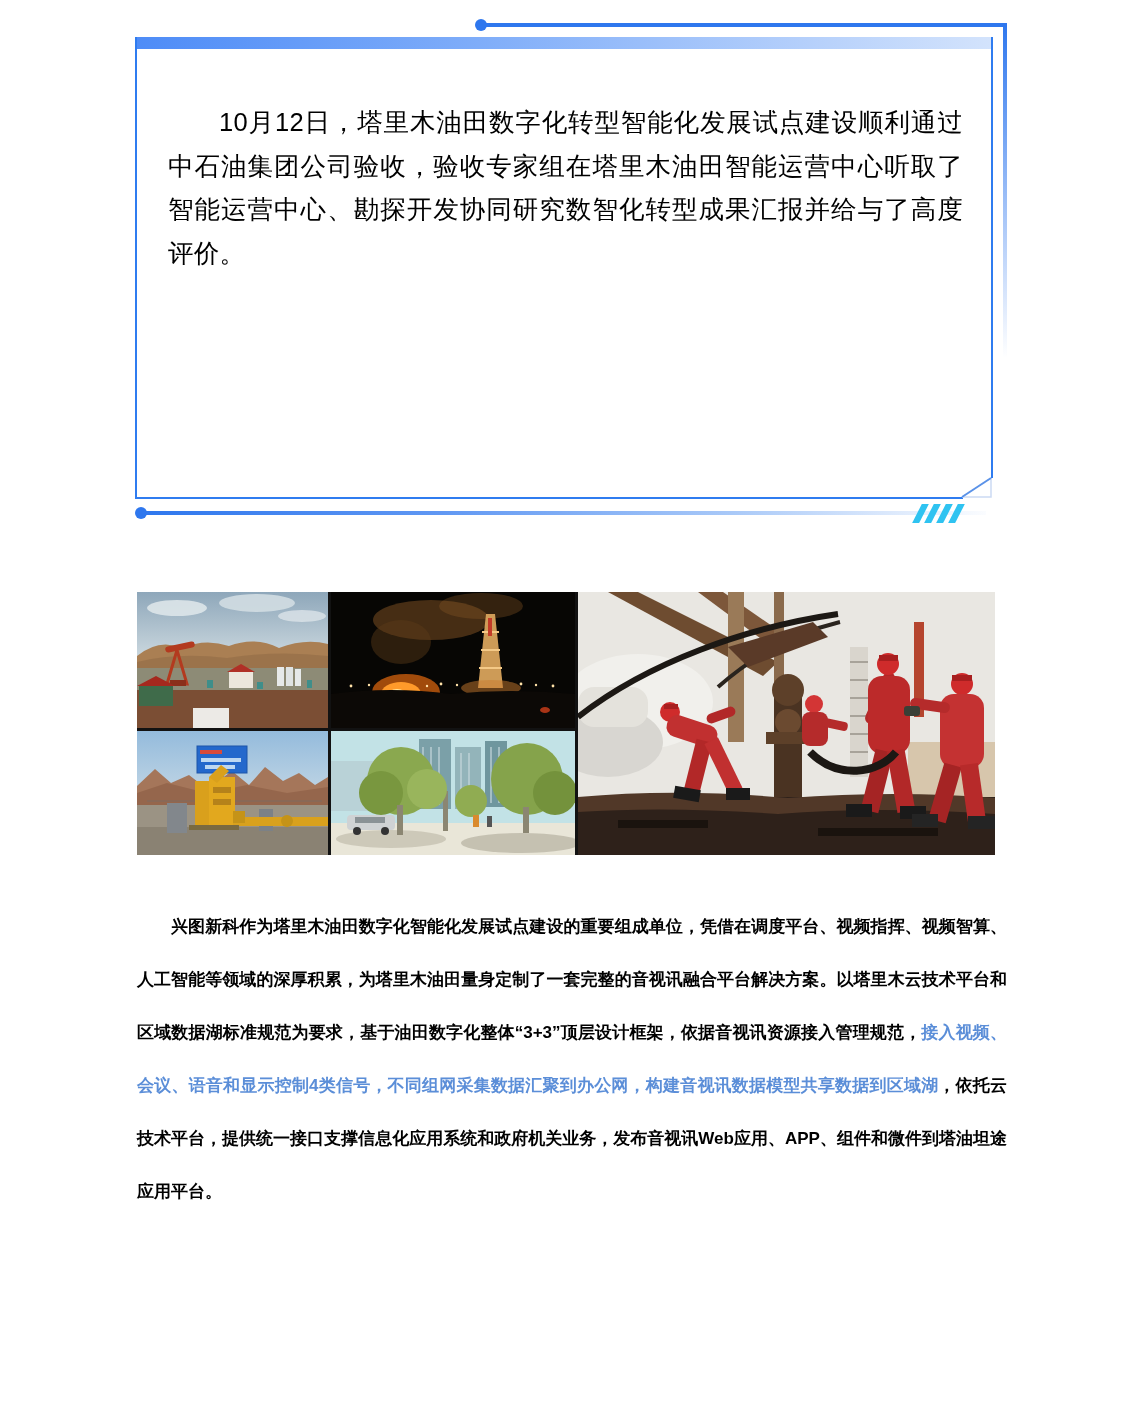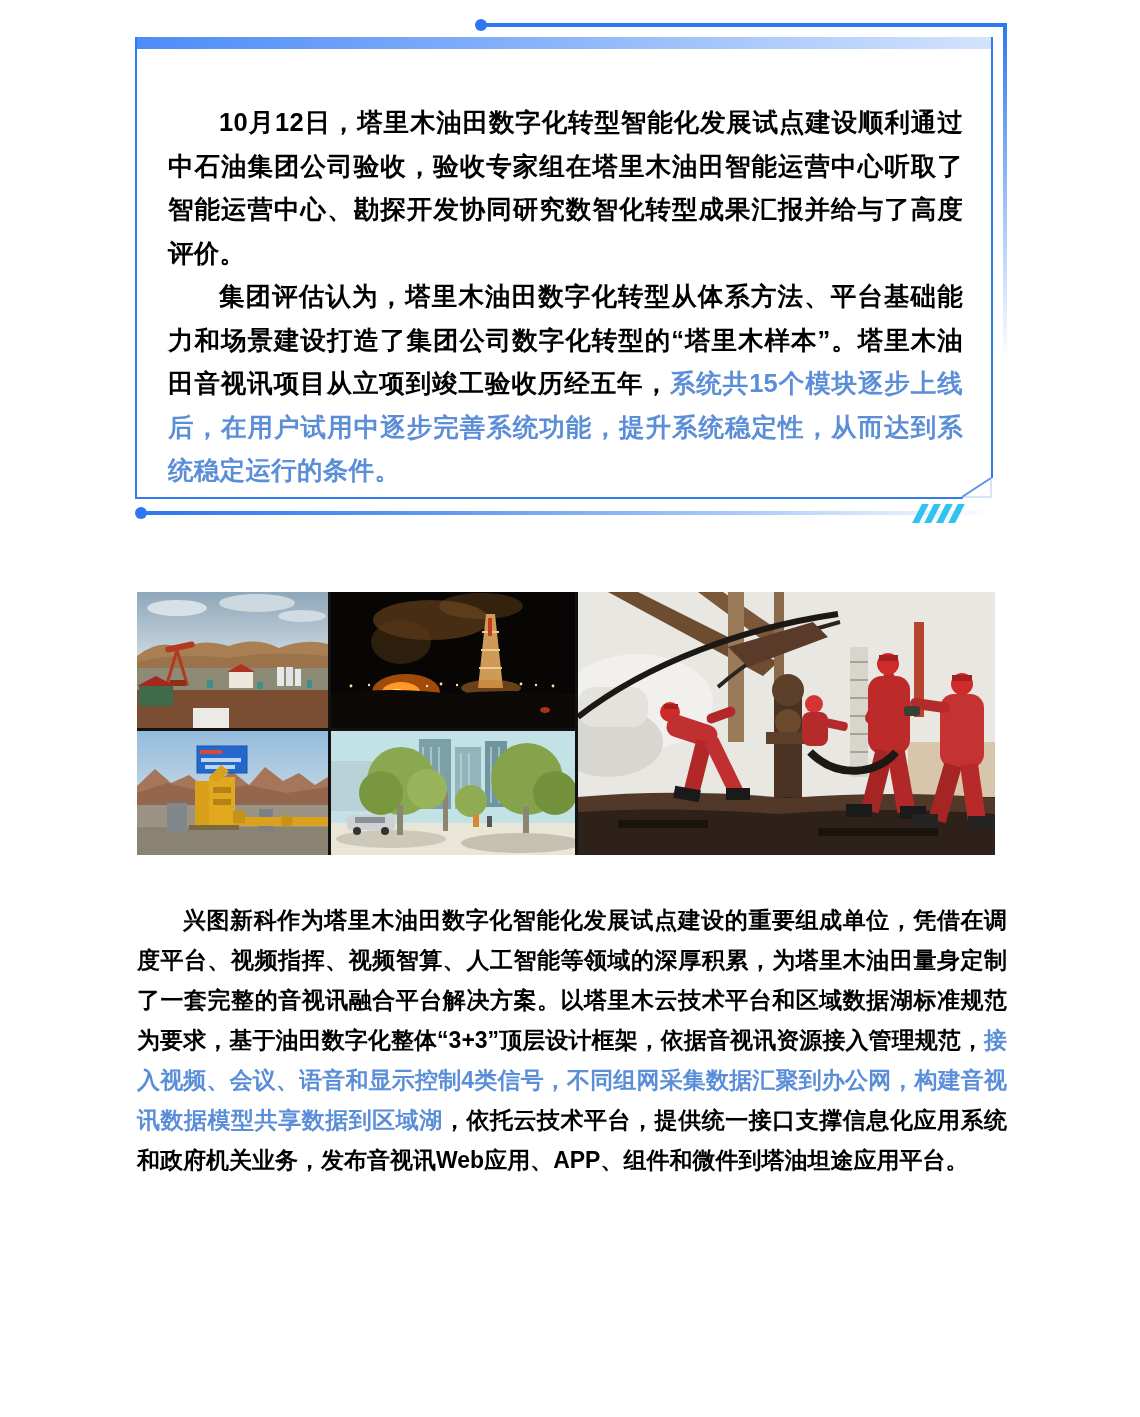--- a/index.html
+++ b/index.html
@@ -32,21 +32,21 @@
     border-right:2px solid #2f7cf0;
     border-bottom:2px solid #2f7cf0;
     box-sizing:border-box;
   }
   .box-topbar{
     position:absolute;left:0;top:0;right:0;height:12px;
     background:linear-gradient(90deg,#4e8cf7 0%,#7fadf9 40%,#d3e3fc 100%);
   }
   .box-content{
     position:absolute;left:31px;right:28px;top:64px;
-    font-size:25.5px;line-height:43.5px;font-weight:bold;
+    font-size:25.5px;line-height:43.5px;font-weight:normal;
     color:#000000;text-align:justify;letter-spacing:0.3px;
   }
   .box-content p{margin:0;text-indent:2em;}
   .blue-text{color:#5b8ed8;}
   
   .fold-cover{
     position:absolute;right:-2px;bottom:-2px;width:30px;height:21px;
     background:#ffffff;
   }
   .fold-svg{position:absolute;right:-2px;bottom:-2px;}
@@ -72,39 +72,38 @@
   .cell{position:absolute;overflow:hidden;}
   .cell svg{display:block;width:100%;height:100%;}
   .cell-tl{left:0;top:0;width:191px;height:136px;}
   .cell-tm{left:194px;top:0;width:244px;height:136px;}
   .cell-bl{left:0;top:139px;width:191px;height:124px;}
   .cell-bm{left:194px;top:139px;width:244px;height:124px;}
   .cell-r{left:441px;top:0;width:417px;height:263px;}
   
   .body-text{
     position:absolute;left:137px;top:900px;width:870px;
-    font-size:23px;line-height:40px;font-weight:bold;
+    font-size:17px;line-height:53px;font-weight:bold;
     color:#000000;text-align:justify;letter-spacing:0;
   }
   .body-text p{margin:0;text-indent:2em;}
 </style>
 </head>
 <body>
 
 <div class="page">
 
   <div class="top-dot"></div>
   <div class="top-hline"></div>
   <div class="top-vline"></div>
 
   <div class="quote-box">
     <div class="box-topbar"></div>
     <div class="box-content">
       <p><span>10月12日，塔里木油田数字化转型智能化发展试点建设顺利通过中石油集团公司验收，验收专家组在塔里木油田智能运营中心听取了智能运营中心、勘探开发协同研究数智化转型成果汇报并给与了高度评价。</span></p>
-      <p><span>集团评估认为，塔里木油田数字化转型从体系方法、平台基础能力和场景建设打造了集团公司数字化转型的“塔里木样本”。塔里木油田音视讯项目从立项到竣工验收历经五年，</span><span class="blue-text">系统共15个模块逐步上线后，在用户试用中逐步完善系统功能，提升系统稳定性，从而达到系统稳定运行的条件。</span></p>
     </div>
     <div class="fold-cover"></div>
     <svg class="fold-svg" width="34" height="24">
       <path d="M32,3 L32,22 L3,22" stroke="#ccdaf3" stroke-width="1.5" fill="#ffffff"></path>
       <path d="M3,22 L32,3" stroke="#5a92e8" stroke-width="2" fill="none"></path>
     </svg>
   </div>
 
   <div class="bottom-dot"></div>
   <div class="bottom-hline"></div>

